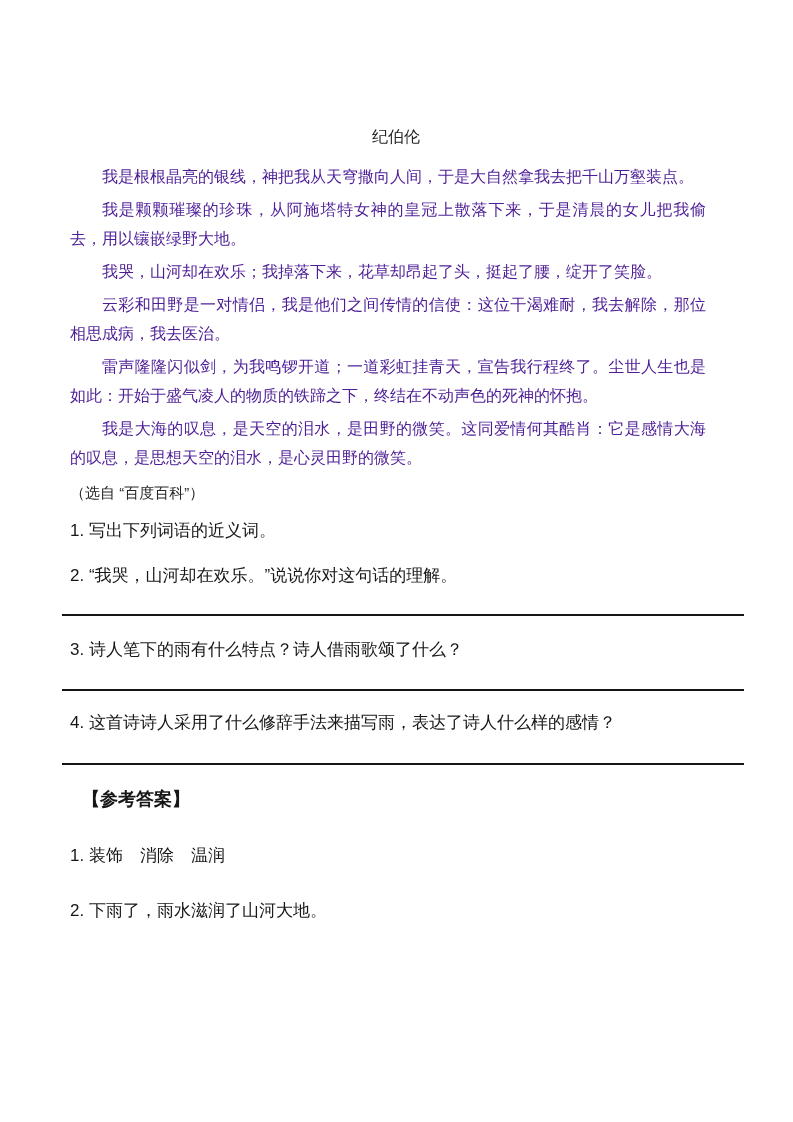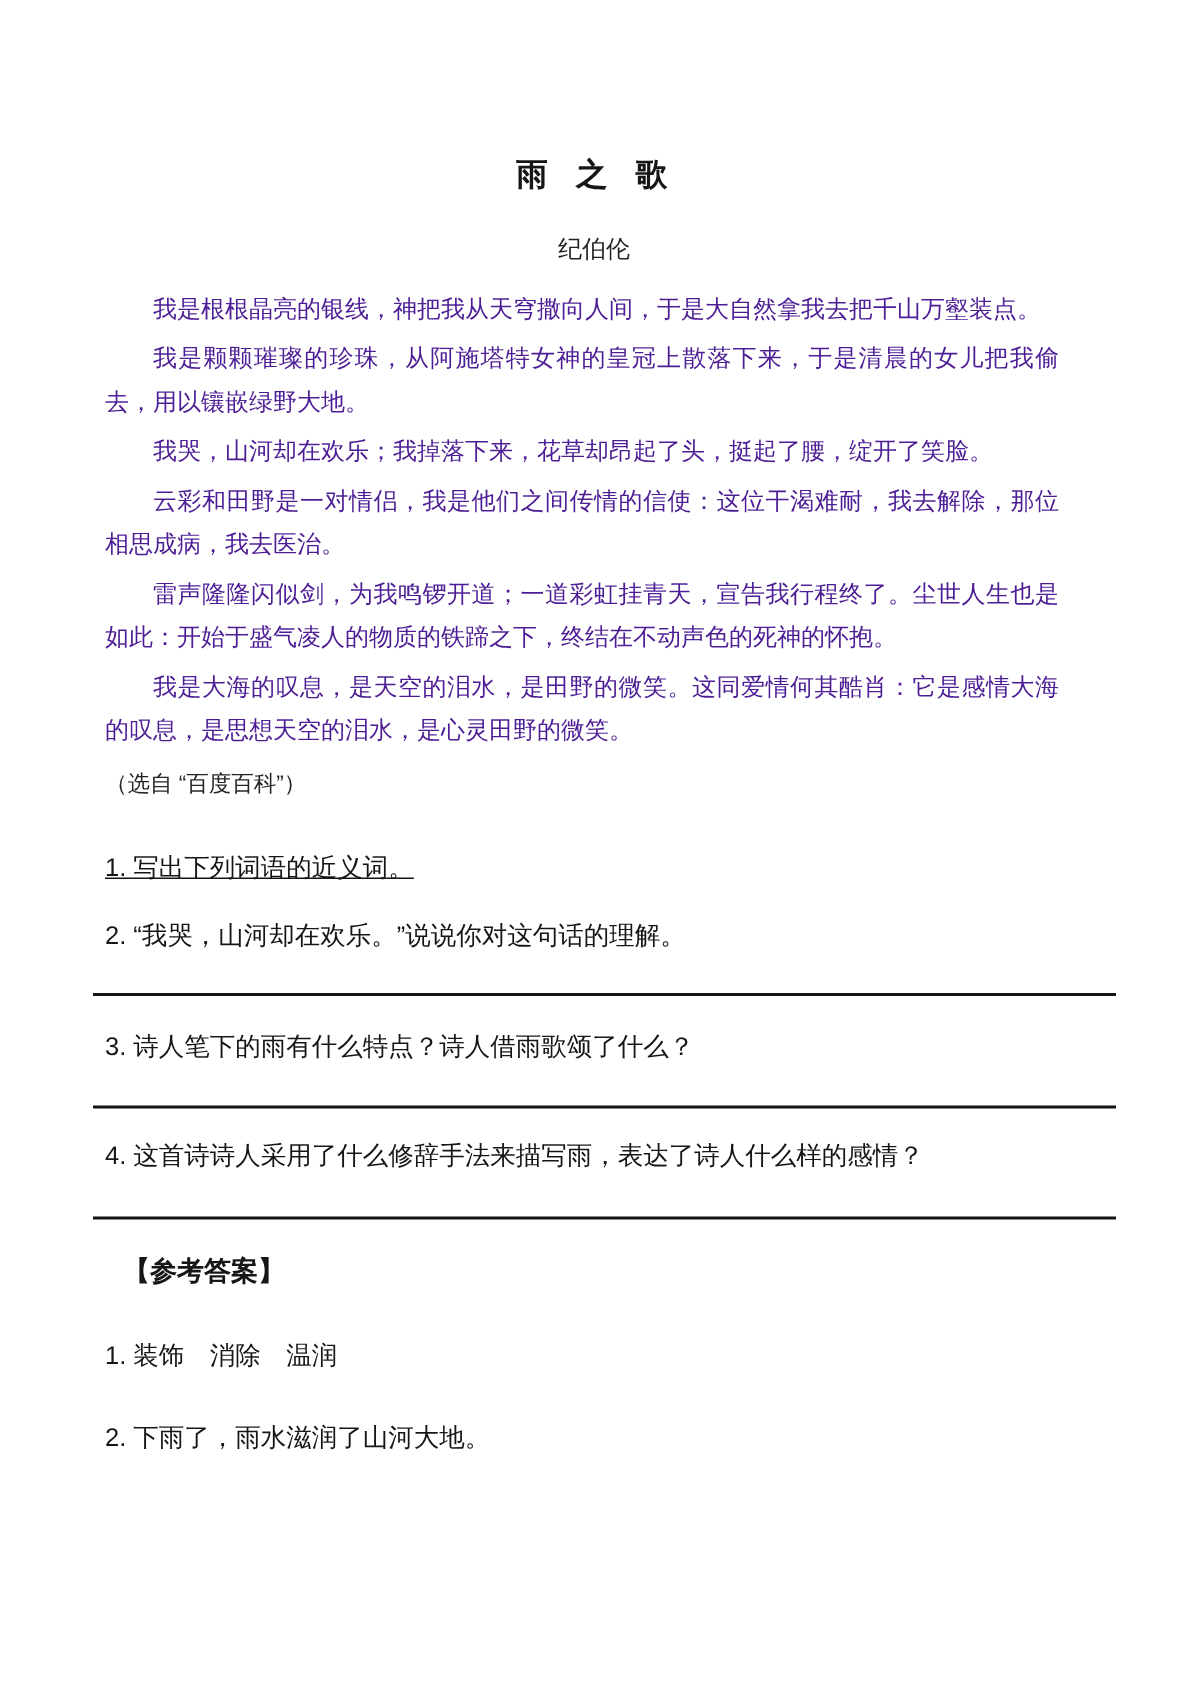--- a/index.html
+++ b/index.html
@@ -48,21 +48,21 @@
     margin-top: 10px;
     margin-right: 10px;
     text-align: left;
     color: #252525;
   }
   .question {
     font-size: 17px;
     line-height: 24px;
     color: #161616;
   }
-  .q1 { margin-top: 33px; text-decoration: underline; }
+  .q1 { margin-top: 15px; }
   .blank-row {
     margin-top: 13px;
     margin-left: 16px;
     font-size: 17px;
     line-height: 24px;
     color: #161616;
   }
   .blank-item { margin-right: 32px; }
   .blank-item b { font-weight: bold; }
   .q2 { margin-top: 21px; }
@@ -88,21 +88,20 @@
     color: #161616;
   }
   .a1 { margin-top: 33px; }
   .a2 { margin-top: 31px; }
 </style>
 </head>
 <body>
 
 <div class="page">
 
-  <div class="title">雨 之 歌</div>
   <div class="author">纪伯伦</div>
 
   <div class="prose-block">
     <p class="prose">我是根根晶亮的银线，神把我从天穹撒向人间，于是大自然拿我去把千山万壑装点。</p>
     <p class="prose">我是颗颗璀璨的珍珠，从阿施塔特女神的皇冠上散落下来，于是清晨的女儿把我偷去，用以镶嵌绿野大地。</p>
     <p class="prose">我哭，山河却在欢乐；我掉落下来，花草却昂起了头，挺起了腰，绽开了笑脸。</p>
     <p class="prose">云彩和田野是一对情侣，我是他们之间传情的信使：这位干渴难耐，我去解除，那位相思成病，我去医治。</p>
     <p class="prose">雷声隆隆闪似剑，为我鸣锣开道；一道彩虹挂青天，宣告我行程终了。尘世人生也是如此：开始于盛气凌人的物质的铁蹄之下，终结在不动声色的死神的怀抱。</p>
     <p class="prose">我是大海的叹息，是天空的泪水，是田野的微笑。这同爱情何其酷肖：它是感情大海的叹息，是思想天空的泪水，是心灵田野的微笑。</p>
   </div>

